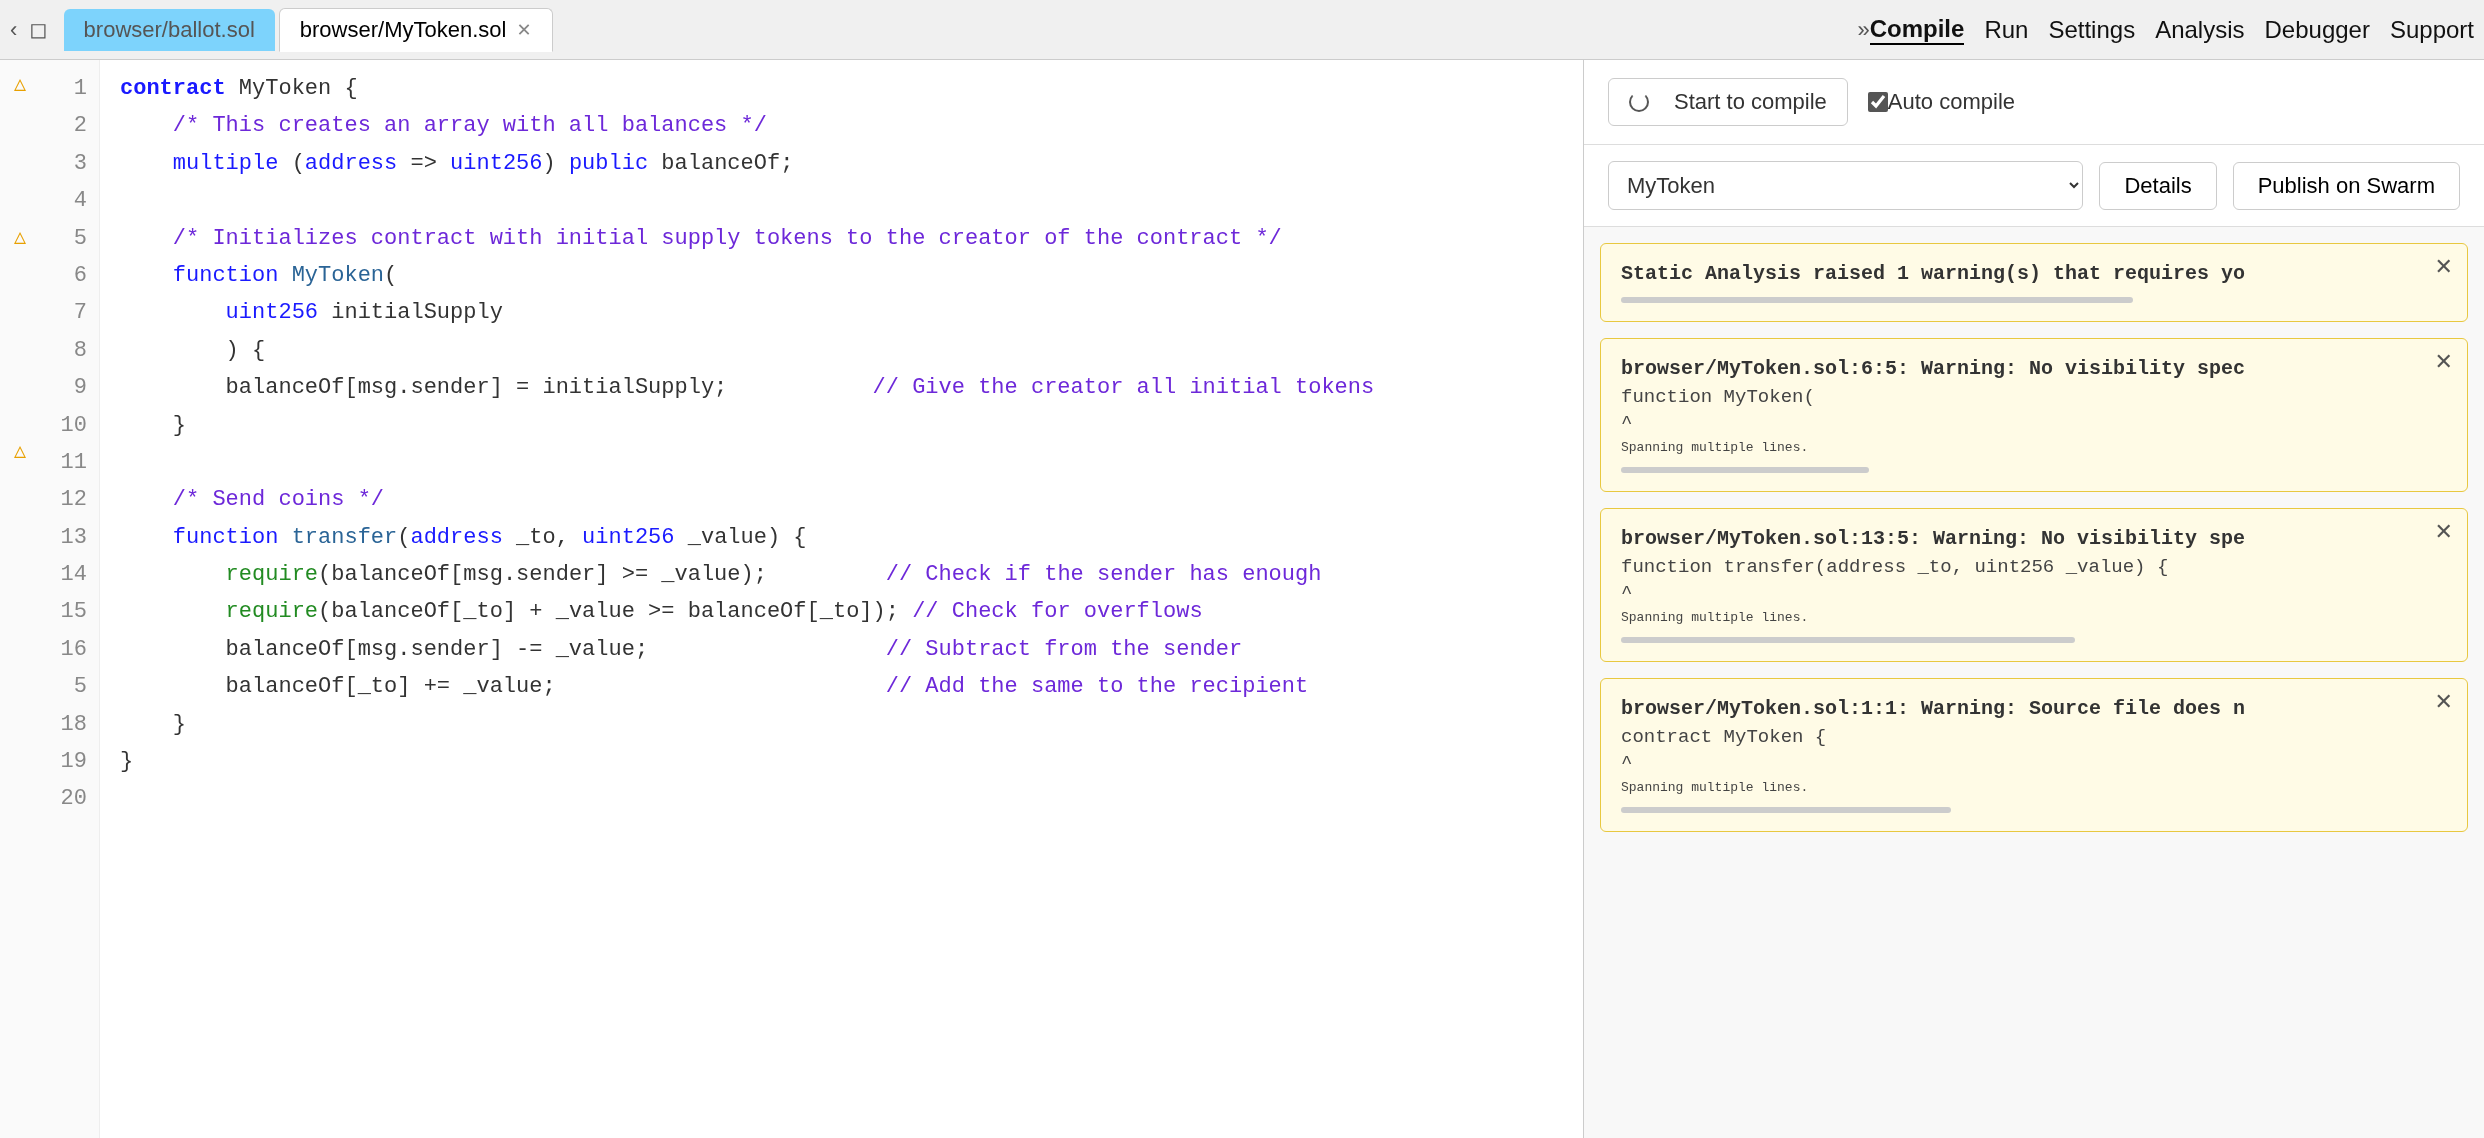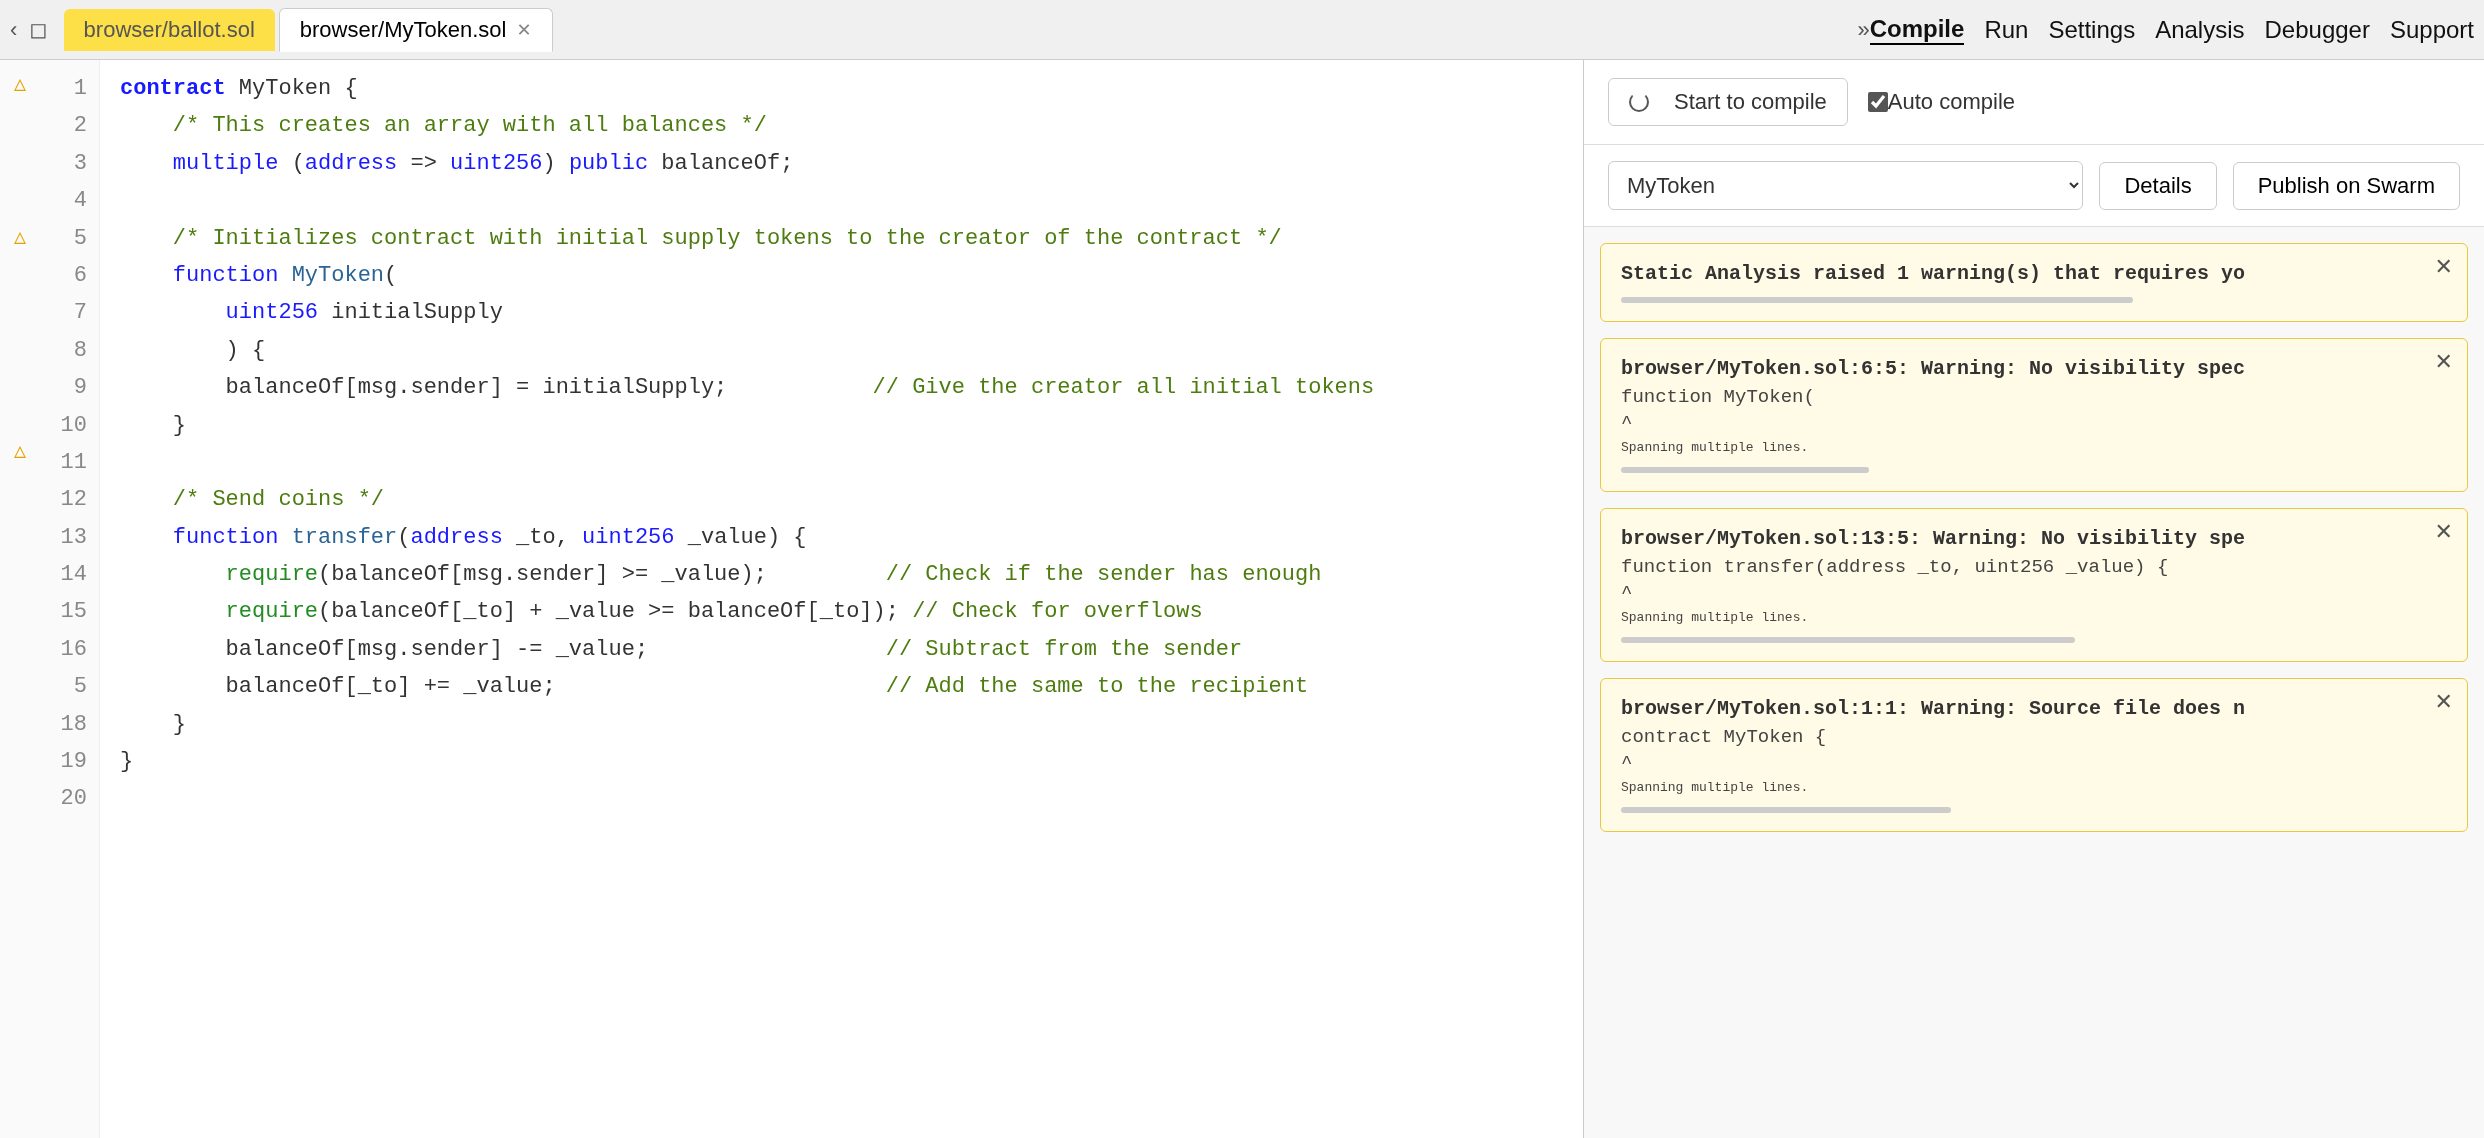--- a/index.html
+++ b/index.html
@@ -29,21 +29,21 @@
     }
     .tab-nav-icons span {
       font-size: 22px;
       color: #555;
       cursor: pointer;
     }
     .tab {
       display: flex;
       align-items: center;
       padding: 8px 20px;
-      background: #fde047;
+      background: #7dd3fc;
       border-radius: 6px 6px 0 0;
       cursor: pointer;
       color: #555;
       font-size: 22px;
       gap: 10px;
       margin-right: 4px;
     }
     .tab.active {
       background: #fff;
       color: #000;
@@ -141,21 +141,21 @@
       white-space: pre;
     }
     .kw-contract { color: #1a1aff; font-weight: bold; }
     .kw-function { color: #1a1aff; }
     .kw-mapping { color: #1a1aff; }
     .kw-address { color: #1a1aff; }
     .kw-uint { color: #1a1aff; }
     .kw-public { color: #1a1aff; }
     .kw-require { color: #228b22; }
     .fn-name { color: #2a6496; }
-    .comment { color: #4d7c0f; text-align: right; }
+    .comment { color: #6d28d9; text-align: right; }
     .plain { color: #333; }
 
     
     .right-panel {
       width: 900px;
       background: #f8f8f8;
       display: flex;
       flex-direction: column;
       overflow-y: auto;
       flex-shrink: 0;

